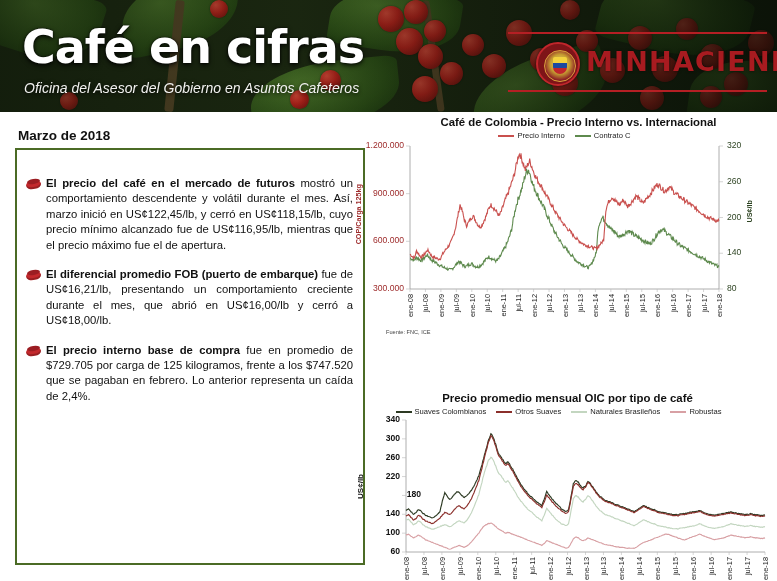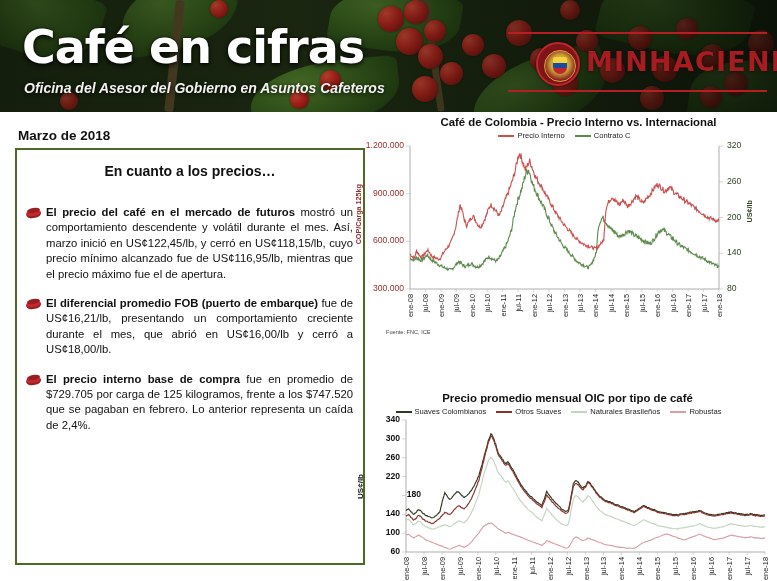--- a/index.html
+++ b/index.html
@@ -35,21 +35,21 @@
 
   #banner-title {
     position:absolute; left:22px; top:20px;
     font-size:46px; font-weight:bold; color:#ffffff;
     letter-spacing:-1px;
     text-shadow:0 2px 5px rgba(0,0,0,.85), 0 0 2px rgba(0,0,0,.9);
     font-family:"DejaVu Sans", sans-serif;
   }
   #banner-subtitle {
     position:absolute; left:24px; top:80px;
-    font-size:14px; font-style:italic; font-weight:bold; color:#f2f2f0;
+    font-size:14px; font-style:italic; font-weight:normal; color:#f2f2f0;
     text-shadow:0 1px 4px rgba(0,0,0,.95);
   }
 
   
   #minhacienda {
     position:absolute; right:0; top:22px; width:277px; height:82px;
   }
   .mh-rule { position:absolute; left:8px; right:10px; height:2px; background:#b51f24; }
   .mh-rule.top { top:10px; }
   .mh-rule.bottom { top:68px; }
@@ -205,21 +205,20 @@
       <div class="inner"></div>
       <div class="shield"></div>
     </div>
     <div id="mh-text">MINHACIENDA</div>
   </div>
 </div>
 
 <div id="month-label">Marzo de 2018</div>
 
 <div id="text-box">
-  <div id="box-heading">En cuanto a los precios…</div>
   <div class="bullets">
 
     <div class="bullet">
       <span class="bean">
           <span class="b1"></span>
           <span class="b2"></span>
         </span>
       <span class="btext"><b>El precio del café en el mercado de futuros</b><span> mostró un comportamiento descendente y volátil durante el mes. Así, marzo inició en US¢122,45/lb, y cerró en US¢118,15/lb, cuyo precio mínimo alcanzado fue de US¢116,95/lb, mientras que el precio máximo fue el de apertura.</span></span>
     </div>
 

